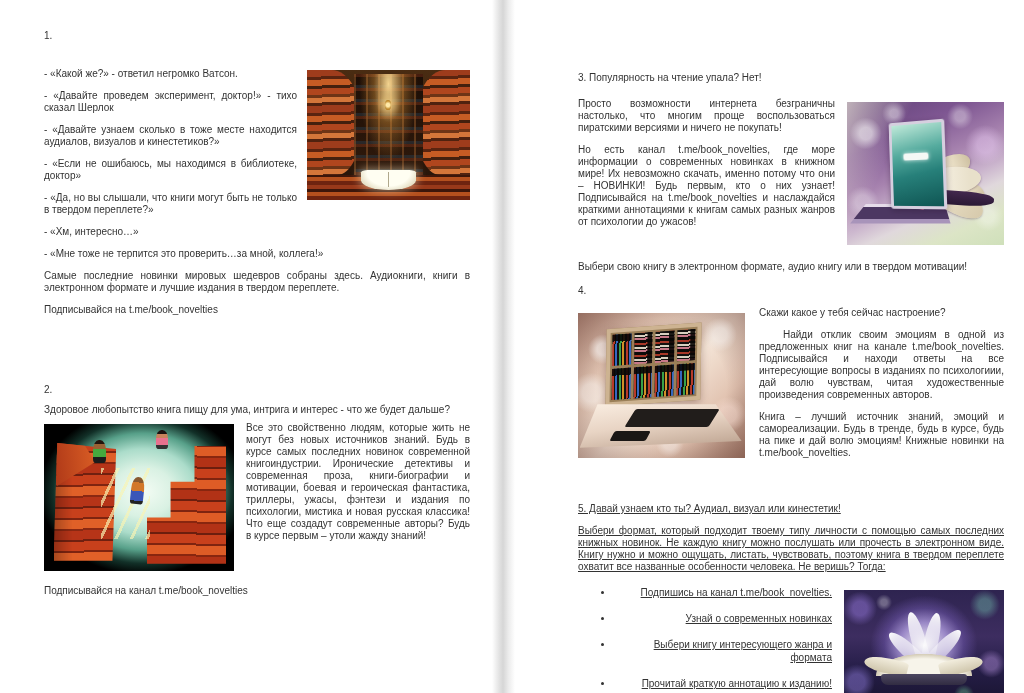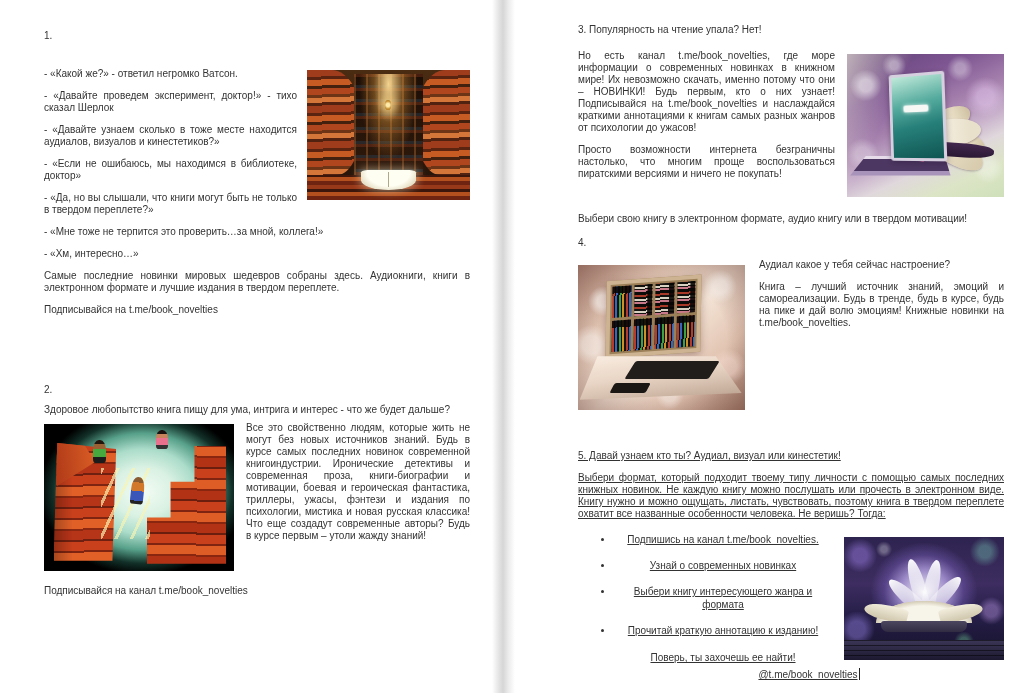--- a/index.html
+++ b/index.html
@@ -12,29 +12,29 @@
     background:linear-gradient(90deg,#fff 0%,#e2e2e2 32%,#d6d6d6 48%,#ececec 72%,#fff 100%);}
   p{margin:0 0 10px;text-align:justify;}
   .num,.heading{text-align:left;}
   .cta{text-align:left;}
   .wrap::after{content:"";display:block;clear:both;}
   .sec1 .num{margin-bottom:26px;}
   .sec2{margin-top:58px;}
   .sec2 .num{margin-bottom:8px;}
   .sec2 .intro{margin-bottom:6px;}
   .sec2 .cta{margin-top:8px;}
-  .sec3 .heading{margin-bottom:14px;}
+  .sec3 .heading{margin-bottom:14px;margin-top:48px;}
   .sec3 .after-img{clear:both;margin-top:8px;}
   .sec4{margin-top:12px;}
   .sec4 .num{margin-bottom:10px;}
   .indent{text-indent:24px;}
   .sec5{margin-top:34px;text-decoration:underline;}
   .sec5 .heading{margin-bottom:10px;}
   .sec5 ul{margin:8px 0 0;padding-left:36px;}
-  .sec5 li{margin-bottom:2px;line-height:13px;text-align:center;margin-top:13px;}
+  .sec5 li{margin-bottom:2px;line-height:13px;text-align:right;margin-top:13px;}
   .closing{margin:14px 0 0 36px;}
   .closing p{margin:0 0 3px;text-align:center;line-height:14px;}
   .caret{display:inline-block;width:1px;height:12px;background:#222;margin-left:1px;vertical-align:text-bottom;}
 
   
   .img{position:relative;overflow:hidden;}
   .img div{position:absolute;}
 
   
   .img-library{float:right;width:163px;height:130px;margin:2px 0 8px 10px;
@@ -175,22 +175,22 @@
           <div class="lib-right"></div>
           <div class="lib-center"></div>
           <div class="lib-floor"></div>
           <div class="lib-book"></div>
         </div>
         <p class="dlg">- «Какой же?» - ответил негромко Ватсон.</p>
         <p class="dlg">- «Давайте проведем эксперимент, доктор!» - тихо сказал Шерлок</p>
         <p class="dlg">- «Давайте узнаем сколько в тоже месте находится аудиалов, визуалов и кинестетиков?»</p>
         <p class="dlg">- «Если не ошибаюсь, мы находимся в библиотеке, доктор»</p>
         <p class="dlg">- «Да, но вы слышали, что книги могут быть не только в твердом переплете?»</p>
+        <p class="dlg">- «Хм, интересно…»</p>
         <p class="dlg">- «Мне тоже не терпится это проверить…за мной, коллега!»</p>
-        <p class="dlg">- «Хм, интересно…»</p>
         <p>Самые последние новинки мировых шедевров собраны здесь. Аудиокниги, книги в электронном формате и лучшие издания в твердом переплете.</p>
         <p class="cta">Подписывайся на t.me/book_novelties</p>
       </div>
     </div>
 
     <div class="sec sec2">
       <p class="num">2.</p>
       <p class="intro">Здоровое любопытство книга пищу для ума, интрига и интерес - что же будет дальше?</p>
       <div class="wrap">
         <div class="img img-cartoon">
@@ -214,43 +214,44 @@
       <p class="heading">3. Популярность на чтение упала? Нет!</p>
       <div class="wrap">
         <div class="img img-laptop-book">
           <div class="lb-base"></div>
           <div class="lb-pages">
               <div class="lb-page2"></div>
             </div>
           <div class="lb-cover"></div>
           <div class="lb-screen"></div>
         </div>
+        <p>Просто возможности интернета безграничны настолько, что многим проще воспользоваться пиратскими версиями и ничего не покупать!</p>
         <p>Но есть канал t.me/book_novelties, где море информации о современных новинках в книжном мире! Их невозможно скачать, именно потому что они – НОВИНКИ! Будь первым, кто о них узнает! Подписывайся на t.me/book_novelties и наслаждайся краткими аннотациями к книгам самых разных жанров от психологии до ужасов!</p>
-        <p>Просто возможности интернета безграничны настолько, что многим проще воспользоваться пиратскими версиями и ничего не покупать!</p>
       </div>
       <p class="after-img">Выбери свою книгу в электронном формате, аудио книгу или в твердом мотивации!</p>
     </div>
 
     <div class="sec sec4">
       <p class="num">4.</p>
       <div class="wrap">
         <div class="img img-laptop-shelf">
           <div class="ls-screen">
             <div class="cell v"></div>
             <div class="cell h"></div>
             <div class="cell h"></div>
             <div class="cell h"></div>
             <div class="cell v"></div>
             <div class="cell v"></div>
             <div class="cell v"></div>
             <div class="cell v"></div>
           </div>
           <div class="ls-base"></div>
         </div>
-        <p>Аудиал какое у тебя сейчас настроение?</p>
+        <p>Скажи какое у тебя сейчас настроение?</p>
+        <p class="indent">Найди отклик своим эмоциям в одной из предложенных книг на канале t.me/book_novelties. Подписывайся и находи ответы на все интересующие вопросы в изданиях по психологиии, дай волю чувствам, читая художественные произведения современных авторов.</p>
         <p>Книга – лучший источник знаний, эмоций и самореализации. Будь в тренде, будь в курсе, будь на пике и дай волю эмоциям! Книжные новинки на t.me/book_novelties.</p>
       </div>
     </div>
 
     <div class="sec sec5">
       <p class="heading">5. Давай узнаем кто ты? Аудиал, визуал или кинестетик!</p>
       <p>Выбери формат, который подходит твоему типу личности с помощью самых последних книжных новинок. Не каждую книгу можно послушать или прочесть в электронном виде. Книгу нужно и можно ощущать, листать, чувствовать, поэтому книга в твердом переплете охватит все названные особенности человека. Не веришь? Тогда:</p>
       <div class="wrap">
         <div class="img img-magic-book">
           <div class="mb-glow"></div>

